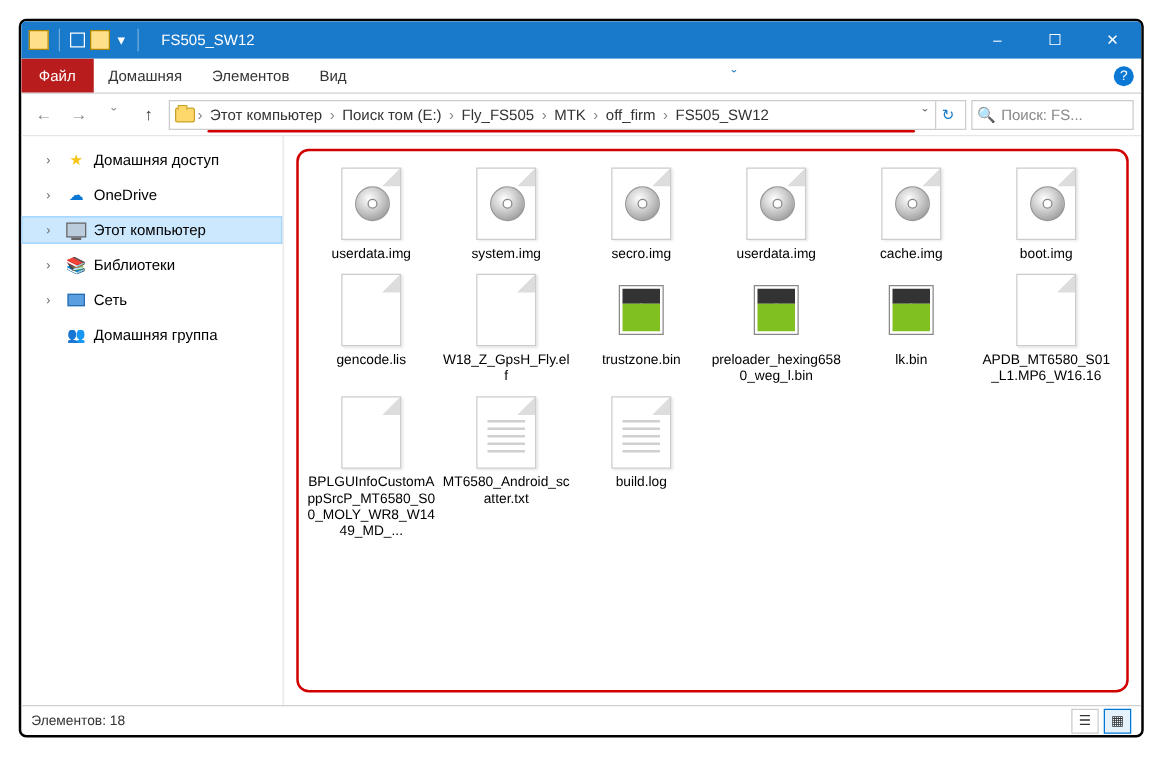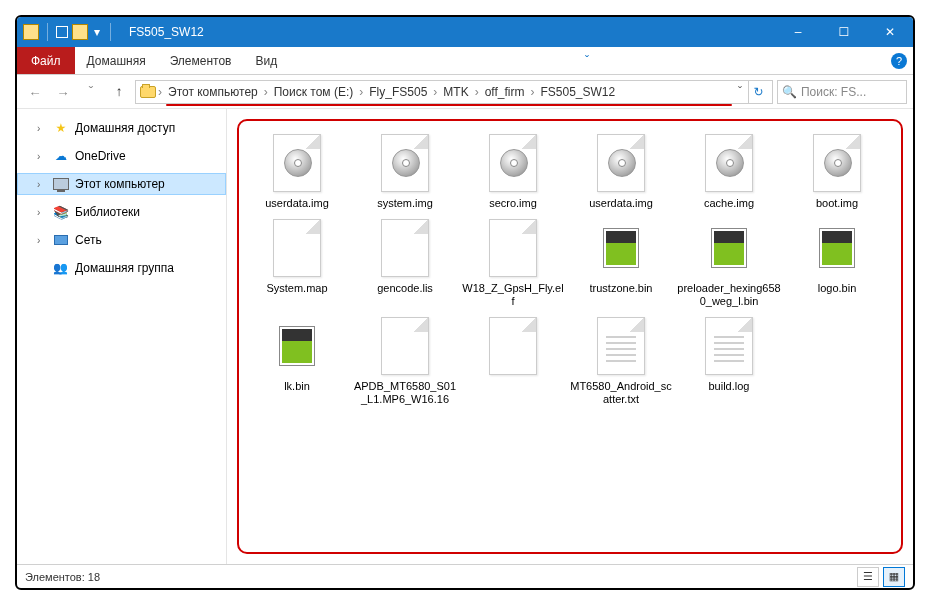--- a/index.html
+++ b/index.html
@@ -242,28 +242,20 @@
               </div>
             </div>
             <div class="flabel">boot.img</div>
           </div>
           <div class="fitem">
             <div class="fthumb">
               <div class="page">
                 <div class="fold"></div>
               </div>
             </div>
-            <div class="flabel">System.map</div>
-          </div>
-          <div class="fitem">
-            <div class="fthumb">
-              <div class="page">
-                <div class="fold"></div>
-              </div>
-            </div>
             <div class="flabel">gencode.lis</div>
           </div>
           <div class="fitem">
             <div class="fthumb">
               <div class="page">
                 <div class="fold"></div>
               </div>
             </div>
             <div class="flabel">W18_Z_GpsH_Fly.elf</div>
           </div>
@@ -282,44 +274,37 @@
               </div>
             </div>
             <div class="flabel">preloader_hexing6580_weg_l.bin</div>
           </div>
           <div class="fitem">
             <div class="fthumb">
               <div class="android">
                 <div class="bot"></div>
               </div>
             </div>
-            <div class="flabel">logo.bin</div>
-          </div>
-          <div class="fitem">
-            <div class="fthumb">
-              <div class="android">
-                <div class="bot"></div>
-              </div>
-            </div>
             <div class="flabel">lk.bin</div>
           </div>
           <div class="fitem">
             <div class="fthumb">
               <div class="page">
                 <div class="fold"></div>
               </div>
             </div>
             <div class="flabel">APDB_MT6580_S01_L1.MP6_W16.16</div>
           </div>
           <div class="fitem">
             <div class="fthumb">
               <div class="page">
                 <div class="fold"></div>
               </div>
             </div>
+            <div class="flabel">BPLGUInfoCustomAppSrcP_MT6580_S00_MOLY_WR8_W1449_MD_...</div>
           </div>
           <div class="fitem">
             <div class="fthumb">
               <div class="page">
                 <div class="fold"></div>
                 <div class="lines">
                   <span></span>
                   <span></span>
                   <span></span>
                   <span></span>

